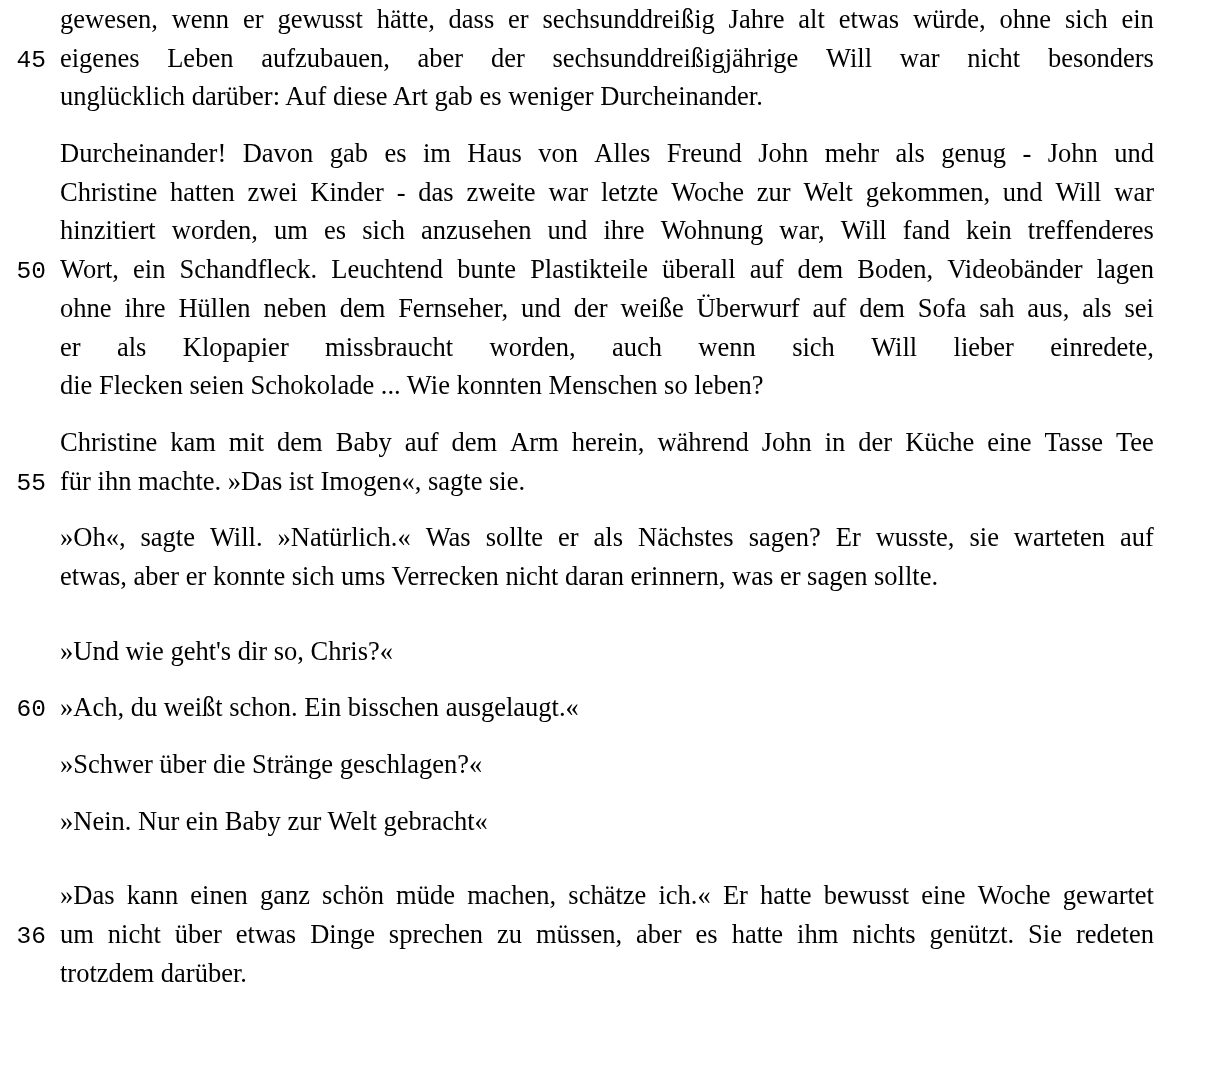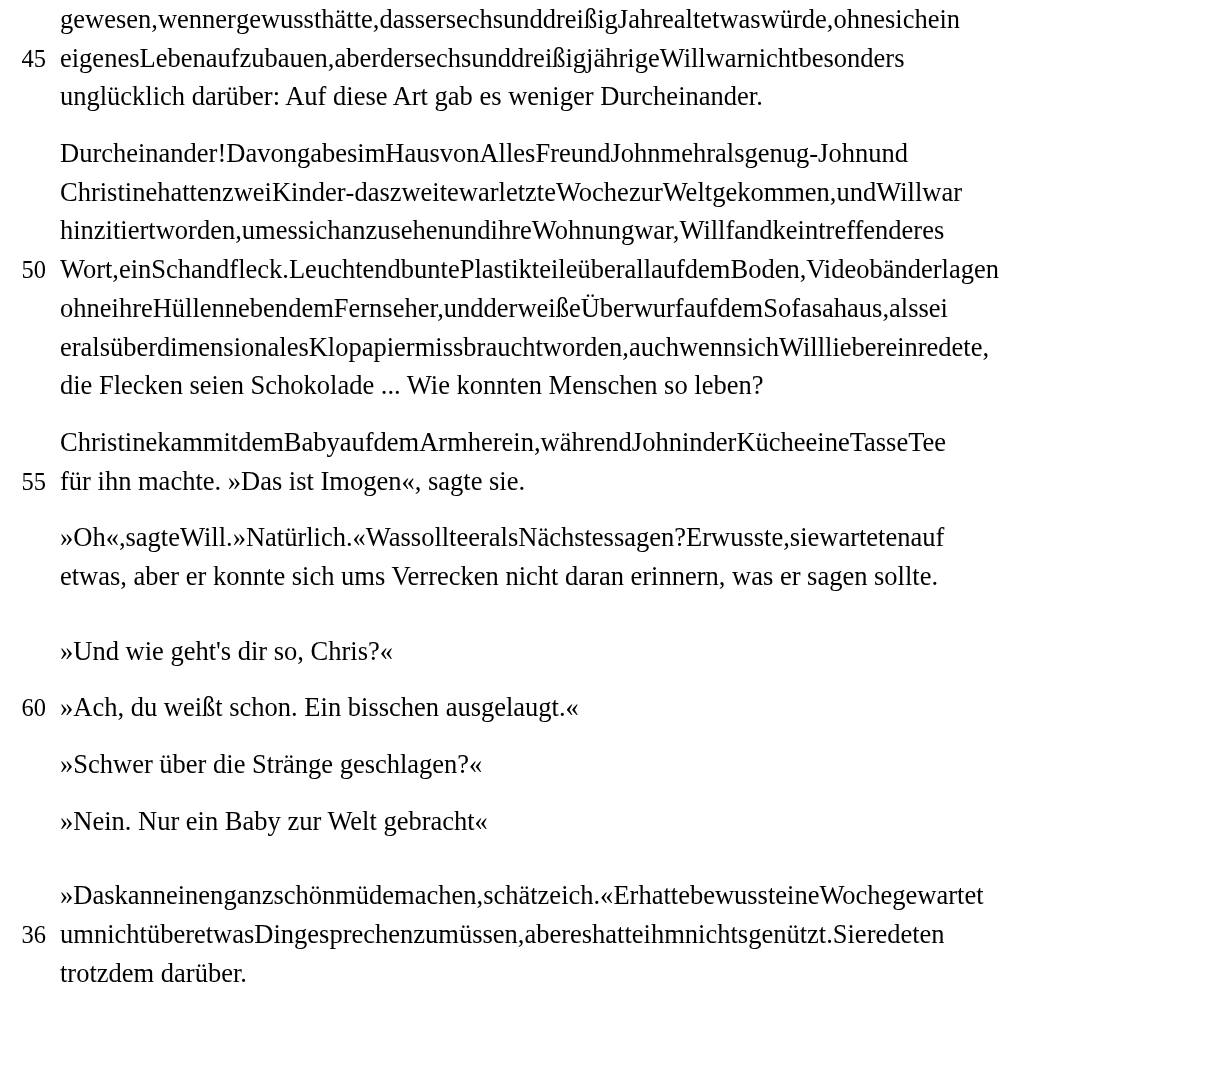--- a/index.html
+++ b/index.html
@@ -36,35 +36,35 @@
   }
   .gutter {
     width: 60px;
     min-width: 60px;
     text-align: right;
     padding-right: 14px;
     box-sizing: border-box;
     font-size: 24.5px;
     line-height: 38.7px;
     color: #000000;
-    font-family: Liberation Serif, serif;
+    font-family: Liberation Mono, monospace;
   }
   .line-text {
     width: 1094px;
     min-width: 1094px;
     font-size: 26.5px;
     line-height: 38.7px;
     color: #000000;
     white-space: nowrap;
     letter-spacing: 0;
   }
   
   .line-text.justify {
     display: flex;
-    justify-content: flex-start;
+    justify-content: space-between;
     white-space: normal;
   }
   .line-text.justify > span {
     white-space: pre;
   }
   .para-gap {
     height: 18px;
     width: 1223px;
   }
   .w { display: inline-block; }
@@ -212,21 +212,20 @@
           <span class="w">aus,</span>
           <span class="w">als</span>
           <span class="w">sei</span>
         </div>
       </div>
       <div class="line-row">
         <div class="gutter"></div>
         <div class="line-text justify">
           <span class="w">er</span>
           <span class="w">als</span>
-          <span class="w">überdimensionales</span>
           <span class="w">Klopapier</span>
           <span class="w">missbraucht</span>
           <span class="w">worden,</span>
           <span class="w">auch</span>
           <span class="w">wenn</span>
           <span class="w">sich</span>
           <span class="w">Will</span>
           <span class="w">lieber</span>
           <span class="w">einredete,</span>
         </div>

